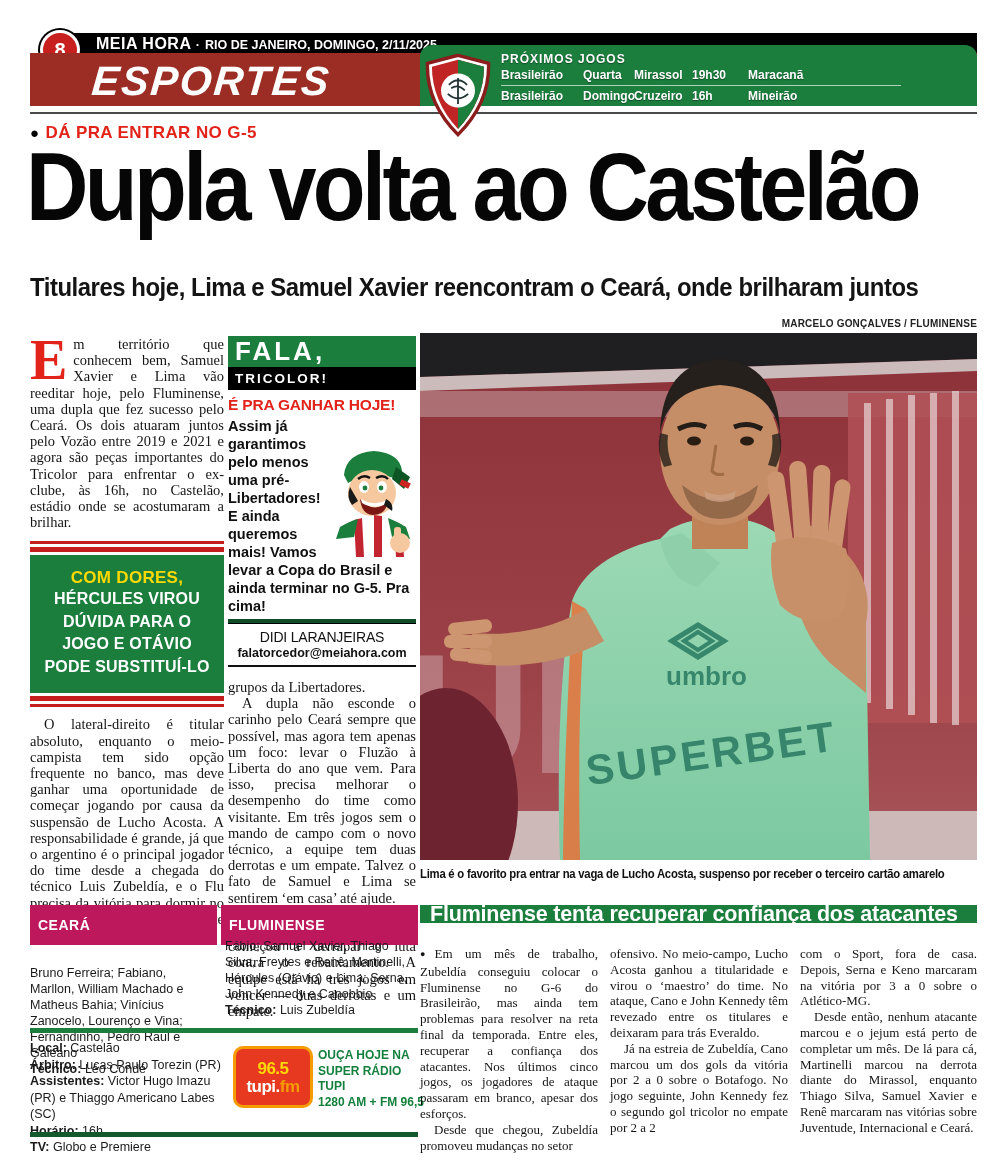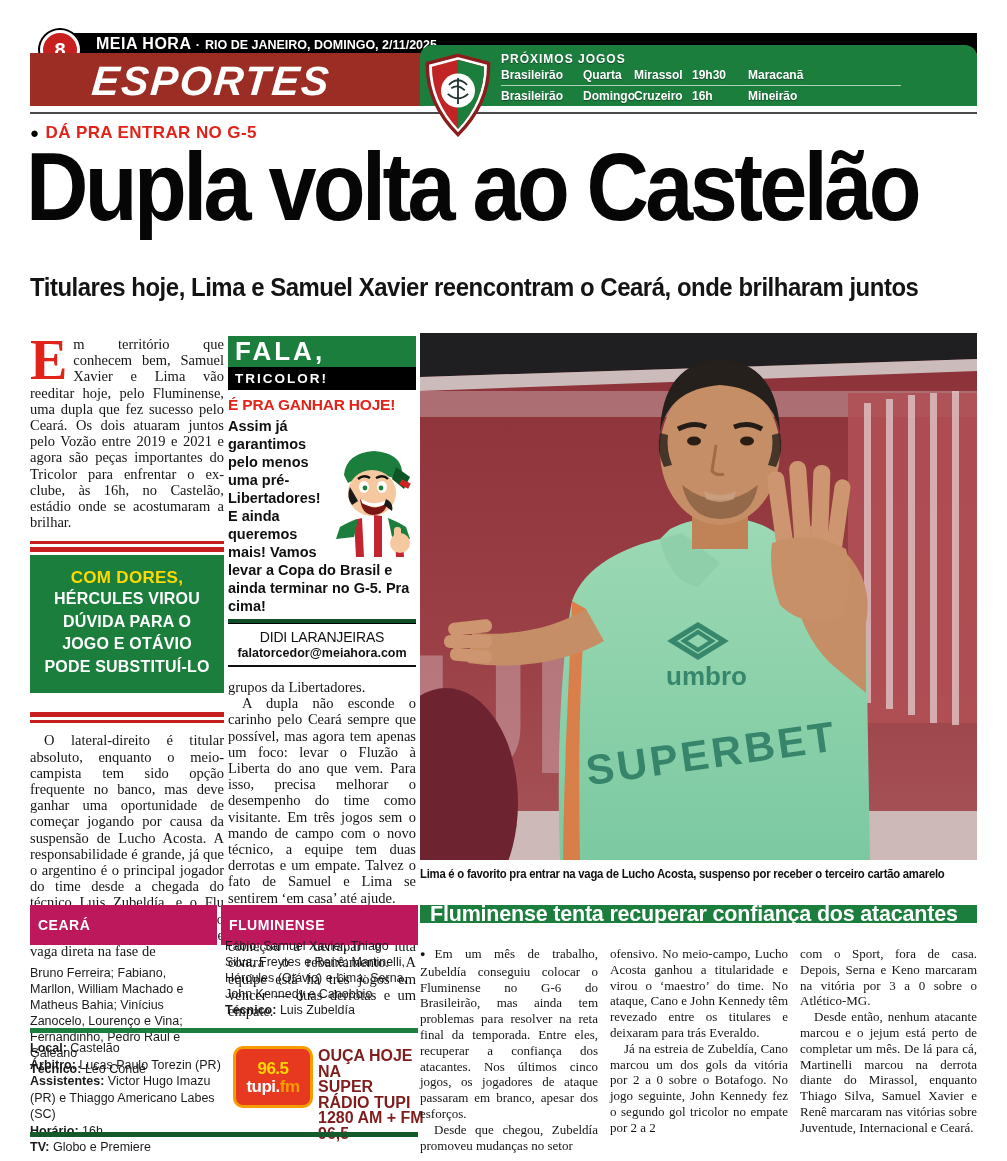--- a/index.html
+++ b/index.html
@@ -40,21 +40,21 @@
   .col1{left:30px;top:336px;width:194px;}
   .col2{left:228px;top:336px;width:188px;}
   .dropcap{float:left;font-family:"Liberation Serif",serif;color:#e2231a;font-weight:700;
          font-size:56px;line-height:44px;margin:2px 6px 0 0;}
   .para{margin:0 0 0 0;}
   .indent{text-indent:14px;}
 
   .quote-box{margin-top:11px;}
   .qb-line{height:3px;background:#c41e1e;margin:0 0 3px 0;}
   .qb-bar{height:5px;background:#c41e1e;margin:0 0 3px 0;}
-  .qb-green{background:#1b7e3d;text-align:center;padding:13px 8px 15px 8px;margin-bottom:19px;}
+  .qb-green{background:#1b7e3d;text-align:center;padding:13px 8px 15px 8px;margin-bottom:3px;}
   .qb-hl{color:#ffd900;font-weight:800;font-size:17px;letter-spacing:.3px;}
   .qb-txt{color:#fff;font-weight:700;font-size:16px;line-height:22.5px;letter-spacing:.2px;}
 
   
   .fala-green{background:#1b7e3d;height:31px;display:flex;align-items:center;}
   .fala-green span{color:#fff;font-weight:900;font-size:26px;letter-spacing:3px;padding-left:7px;}
   .fala-black{background:#000;height:23px;display:flex;align-items:center;}
   .fala-black span{color:#fff;font-weight:900;font-size:13.5px;letter-spacing:2px;padding-left:7px;}
   .fala-hl{color:#e2231a;font-weight:900;font-size:15.5px;margin-top:6px;letter-spacing:-.2px;}
   .fala-body{font-size:14.5px;line-height:18px;font-weight:600;color:#101010;margin-top:3px;}
@@ -76,21 +76,21 @@
   .lu-body{position:absolute;font-size:12.5px;line-height:16px;color:#1a1a1a;}
   .lu-body b{font-weight:700;}
   .green-rule{position:absolute;background:#1b7e3d;}
   .info{left:30px;top:1040px;width:200px;font-size:12.5px;line-height:16.5px;color:#1a1a1a;}
   .info b{font-weight:700;}
   .tupi{left:233px;top:1046px;width:74px;height:56px;background:#e6391f;border:3px solid #f59d00;
         border-radius:10px;display:flex;flex-direction:column;align-items:center;justify-content:center;line-height:1;}
   .tupi .t1{color:#ffd900;font-weight:900;font-size:17px;letter-spacing:-.5px;}
   .tupi .t2{color:#fff;font-weight:900;font-size:17px;letter-spacing:-.5px;margin-top:1px;}
   .tupi .t2 em{font-style:normal;color:#f59d00;}
-  .tupi-promo{left:318px;top:1048px;width:110px;font-size:16px;line-height:15.5px;font-weight:800;color:#7f1d1d;}
+  .tupi-promo{left:318px;top:1048px;width:110px;font-size:12px;line-height:15.5px;font-weight:800;color:#15803d;}
 
   
   .sec-title{left:420px;top:905px;width:557px;height:18px;background:#1b7e3d;color:#fff;
         font-weight:600;font-size:21.5px;display:flex;align-items:center;padding-left:10px;box-sizing:border-box;letter-spacing:-.2px;}
   .sec-col{position:absolute;top:946px;width:178px;font-family:"Liberation Serif",serif;
         font-size:13px;line-height:15.8px;text-align:justify;color:#141414;}
   .sec-col .b{font-size:9px;position:relative;top:-1px;}
 </style>
 </head>
 <body>
@@ -132,20 +132,21 @@
     <path d="M22,28 Q30,20 38,28 M21,36 Q30,44 39,36 M30,22 L30,45 M24,31 Q30,27 36,33" fill="none" stroke="#233" stroke-width="1.6"></path>
   </svg>
 
   <div class="abs rule-under-banner"></div>
 
   <div class="abs kicker">
     <span class="dot">●</span><span>DÁ PRA ENTRAR NO G-5</span>
   </div>
   <div class="abs headline">Dupla volta ao Castelão</div>
   <div class="abs subhead">Titulares hoje, Lima e Samuel Xavier reencontram o Ceará, onde brilharam juntos</div>
+  <div class="abs credit">MARCELO GONÇALVES / FLUMINENSE</div>
 
   <div class="abs col1">
     <div class="serif para">
       <span class="dropcap">E</span><span>m território que conhecem bem, Samuel Xavier e Lima vão reeditar hoje, pelo Fluminense, uma dupla que fez sucesso pelo Ceará. Os dois atuaram juntos pelo Vozão entre 2019 e 2021 e agora são peças importantes do Tricolor para enfrentar o ex-clube, às 16h, no Castelão, estádio onde se acostumaram a brilhar.</span>
     </div>
     <div class="quote-box">
       <div class="qb-line"></div>
       <div class="qb-bar"></div>
       <div class="qb-green">
         <div class="qb-hl">COM DORES,</div>

